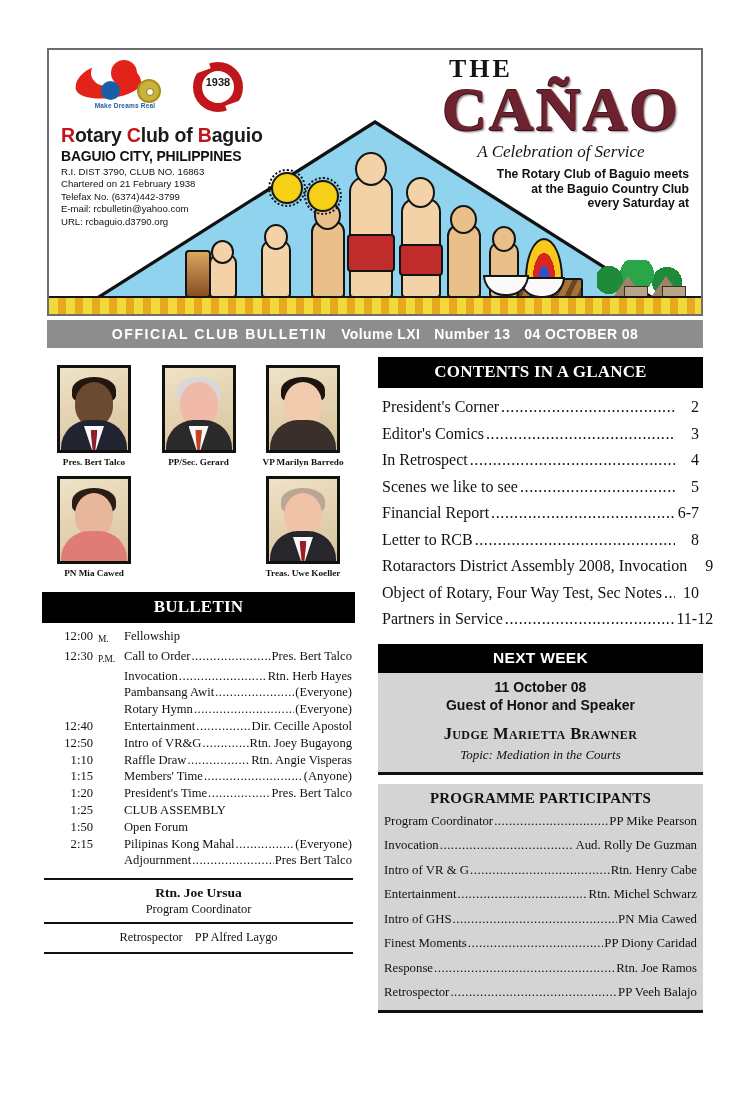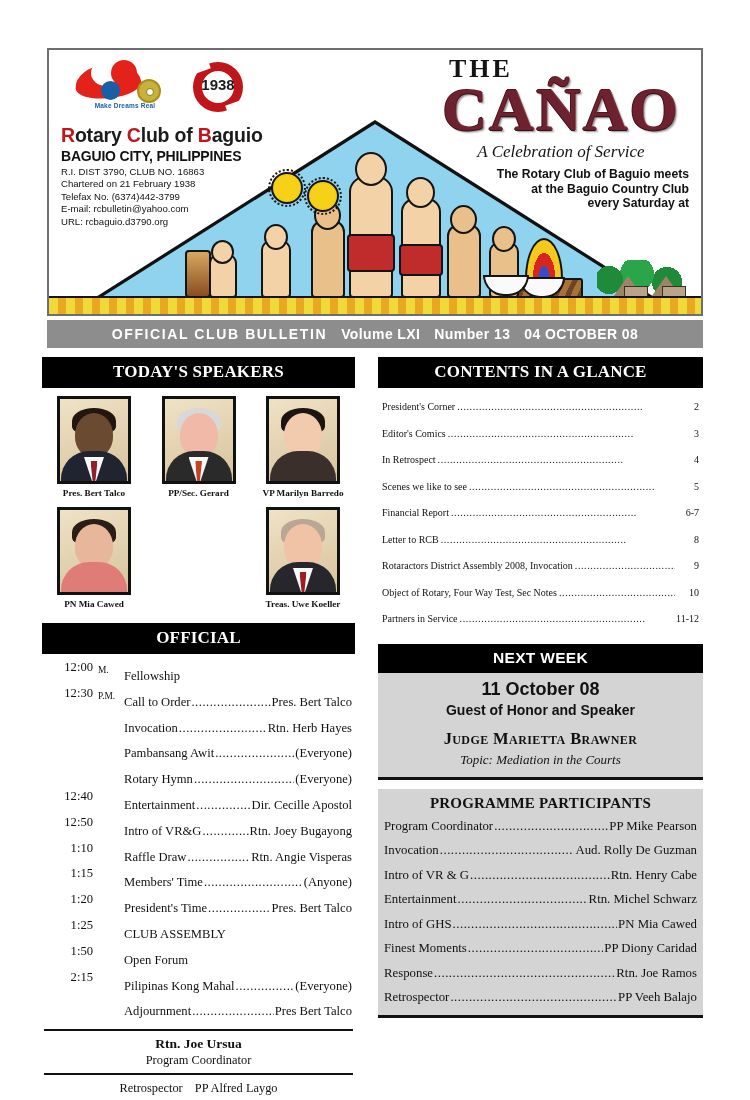--- a/index.html
+++ b/index.html
@@ -32,21 +32,21 @@
     border-radius:50%;background:#fff;border:1px solid #8c7a18;}
   .rm-tag{position:absolute;left:0;top:40px;width:100px;text-align:center;
     font-family:"Liberation Sans",sans-serif;font-weight:bold;font-size:6.5px;
     color:#1b5ea8;letter-spacing:.2px;}
   .year-mark{position:absolute;left:126px;top:2px;width:62px;height:56px;}
   .ym-ring{position:absolute;left:6px;top:2px;width:50px;height:50px;border-radius:50%;
     border:9px solid #c0151a;box-sizing:border-box;}
   .ym-gapA{position:absolute;left:2px;top:-2px;width:20px;height:14px;background:#fff;transform:rotate(-20deg);}
   .ym-gapB{position:absolute;left:40px;top:42px;width:20px;height:14px;background:#fff;transform:rotate(-20deg);}
   .ym-txt{position:absolute;left:0;top:16px;width:62px;text-align:center;
-    font-family:"Liberation Sans",sans-serif;font-weight:bold;font-size:15px;color:#1b1b1b;}
+    font-family:"Liberation Sans",sans-serif;font-weight:bold;font-size:11px;color:#1b1b1b;}
 
   .club-name{font-family:"Liberation Sans",sans-serif;font-weight:bold;
     font-size:19.5px;color:#1b1b1b;margin-top:4px;letter-spacing:-.2px;white-space:nowrap;}
   .club-name .rc{color:#c0151a;}
   .club-city{font-family:"Liberation Sans",sans-serif;font-weight:bold;font-size:14px;
     color:#111;margin-top:1px;letter-spacing:-.2px;}
   .club-lines{font-family:"Liberation Sans",sans-serif;font-size:9.6px;color:#111;
     line-height:12.4px;margin-top:2px;}
 
   .mh-right{position:absolute;right:10px;top:6px;width:260px;text-align:center;z-index:5;}
@@ -134,45 +134,45 @@
   .sname{font-family:"Liberation Serif",serif;font-weight:bold;font-size:9.2px;
     color:#111;margin-top:4px;white-space:nowrap;}
 
   
   .prog{margin-top:14px;}
   .prog-body{padding:5px 3px 0 3px;font-family:"Liberation Serif",serif;font-size:12.6px;color:#111;}
   .prow{display:flex;line-height:16.8px;}
   .ptime{width:48px;text-align:right;flex:0 0 48px;padding-right:3px;}
   .pmer{width:26px;flex:0 0 26px;font-size:9.4px;padding-top:3px;padding-left:2px;}
   .pitem{flex:1 1 auto;position:relative;display:flex;align-items:baseline;overflow:hidden;}
-  .pitem .lbl{white-space:nowrap;margin-top:9px;}
+  .pitem .lbl{white-space:nowrap;}
   .pitem .dots{flex:1 1 auto;overflow:hidden;white-space:nowrap;
     font-size:12.6px;letter-spacing:.5px;margin:0 1px;color:#111;}
   .pitem .who{white-space:nowrap;}
   .plain .dots{visibility:hidden;}
 
   .rule-d{border-top:2.5px solid #111;margin:9px 2px 0;}
   .coord{text-align:center;padding:5px 0 5px;}
   .coord .nm{font-family:"Liberation Serif",serif;font-weight:bold;font-size:13.5px;color:#111;}
   .coord .rl{font-family:"Liberation Serif",serif;font-size:12.4px;color:#111;margin-top:1px;}
   .retro{text-align:center;font-family:"Liberation Serif",serif;font-size:12.4px;
     color:#111;padding:6px 0 7px;}
   .retro .g{display:inline-block;margin:0 6px;}
 
   
-  .toc{padding-top:6px;font-family:"Liberation Serif",serif;font-size:10px;color:#111;}
+  .toc{padding-top:6px;font-family:"Liberation Serif",serif;font-size:16px;color:#111;}
   .tocrow{display:flex;align-items:baseline;padding:0 4px;line-height:26.5px;}
   .tocrow .lbl{white-space:nowrap;}
   .tocrow .dots{flex:1 1 auto;overflow:hidden;white-space:nowrap;letter-spacing:.6px;margin:0 2px;}
   .tocrow .pg{white-space:nowrap;min-width:22px;text-align:right;}
 
   
   .nextweek{margin-top:11px;}
   .nw-body{background:#d4d4d4;text-align:center;padding:6px 6px 9px;border-bottom:3px solid #111;}
-  .nw-date{font-family:"Liberation Sans",sans-serif;font-weight:bold;font-size:18px;color:#111;}
+  .nw-date{font-family:"Liberation Sans",sans-serif;font-weight:bold;font-size:14px;color:#111;}
   .nw-guest{font-family:"Liberation Sans",sans-serif;font-weight:bold;font-size:14px;color:#111;margin-top:2px;}
   .nw-judge{font-family:"Liberation Serif",serif;font-weight:bold;font-size:16.5px;
     color:#111;margin-top:11px;font-variant:small-caps;letter-spacing:.4px;}
   .nw-topic{font-family:"Liberation Serif",serif;font-style:italic;font-size:13px;color:#111;margin-top:3px;}
 
   
   .pp{margin-top:9px;background:#d4d4d4;border-bottom:3px solid #111;padding:4px 6px 5px;}
   .pp-title{text-align:center;font-family:"Liberation Serif",serif;font-weight:bold;
     font-size:15px;color:#111;letter-spacing:.2px;padding:2px 0 2px;}
   .pprow{display:flex;align-items:baseline;font-family:"Liberation Serif",serif;
@@ -277,21 +277,20 @@
 
   <div class="bulletin-bar">
     <span class="bb-1">OFFICIAL CLUB BULLETIN</span>
     <span>Volume LXI</span>
     <span>Number 13</span>
     <span>04 OCTOBER 08</span>
   </div>
 
   <div class="col-left">
 
-    <div class="blkhdr serif">TODAY'S SPEAKERS</div>
 
     <div class="speakers">
       <div class="srow">
         <div class="scell">
           <div class="photo">
             <div class="ph-bg"></div>
             <div class="ph-hair" style="background:#22160f"></div>
             <div class="ph-head" style="background:#6b4a32"></div>
             <div class="ph-body" style="background:#1f2430"></div>
             <div class="ph-shirt"></div>
@@ -339,21 +338,21 @@
             <div class="ph-body" style="background:#26262c"></div>
             <div class="ph-shirt"></div>
               <div class="ph-tie" style="background:#9e1b20"></div>
           </div>
           <div class="sname">Treas. Uwe Koeller</div>
         </div>
       </div>
     </div>
 
     <div class="prog">
-      <div class="blkhdr serif">OFFICIAL</div>
+      <div class="blkhdr serif">BULLETIN</div>
       <div class="prog-body">
 
         <div class="prow plain">
           <div class="ptime">12:00</div>
           <div class="pmer">M.</div>
           <div class="pitem">
               <span class="lbl">Fellowship</span>
               <span class="dots">..................................</span>
               <span class="who"></span>
             </div>

